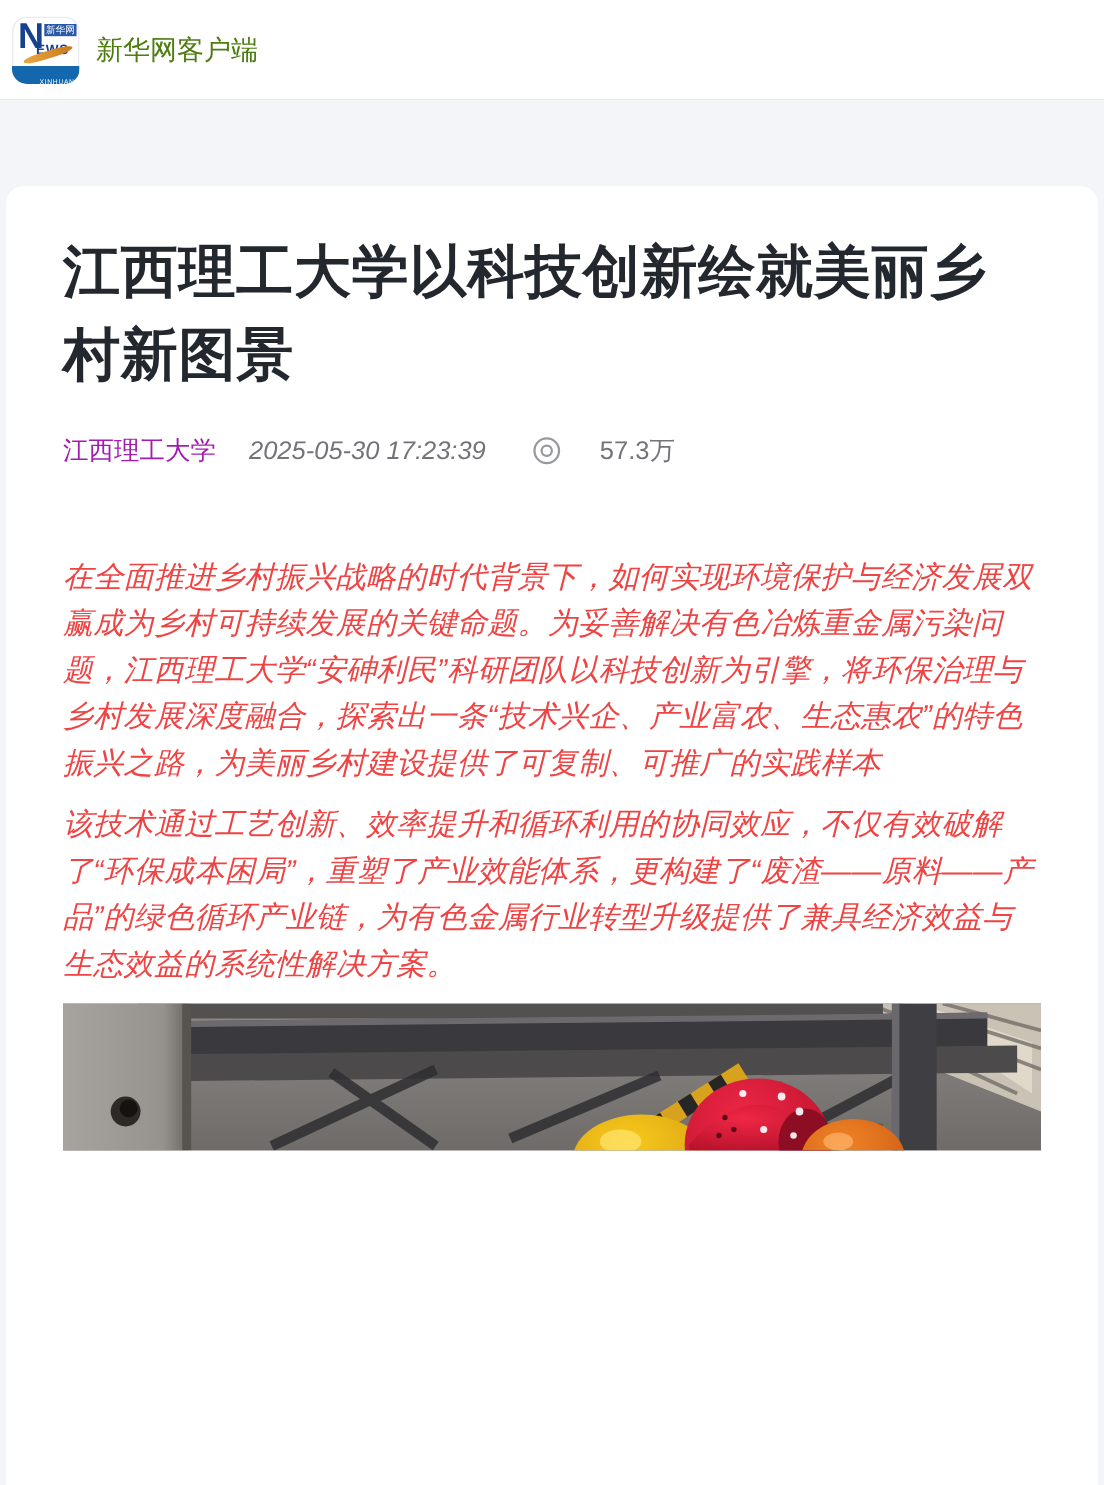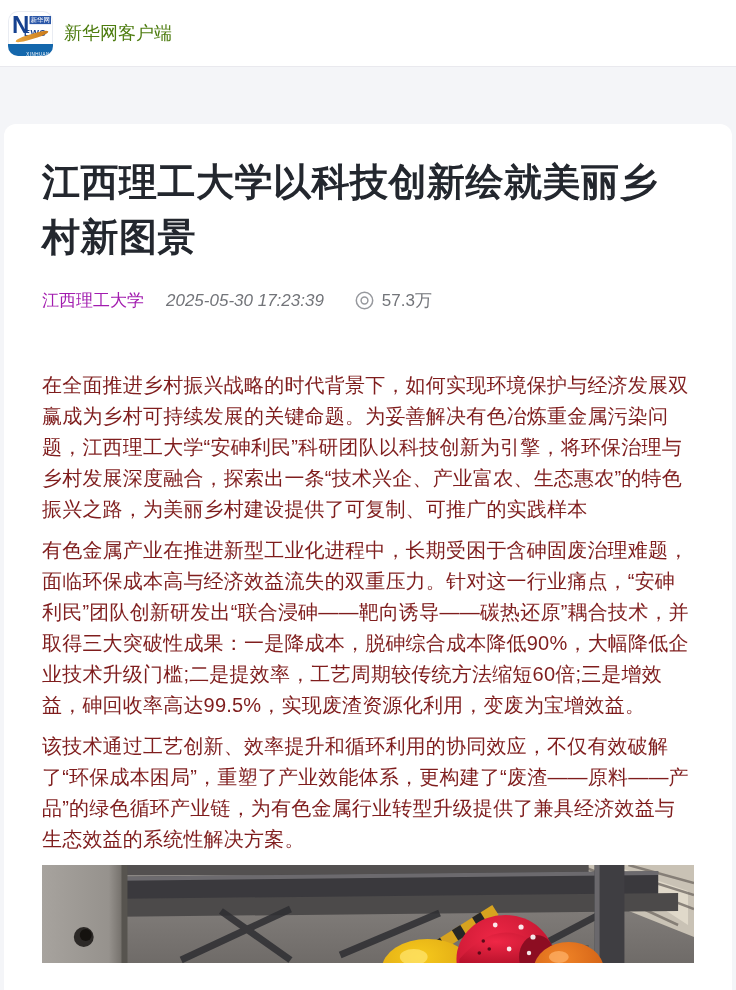--- a/index.html
+++ b/index.html
@@ -26,26 +26,26 @@
   
   .strip { height:41px; background:#f4f5f8; }
 
   
   .card { margin:16px 4px; background:#ffffff; border-radius:12px 12px 0 0;
           min-height:882px; padding:31px 38px 0 38px; }
   h1.title { font-size:38px; line-height:55px; font-weight:700; color:#23272e; letter-spacing:.5px; }
   .byline { display:flex; align-items:center; margin-top:24px; font-size:17px; color:#6e7075; }
   .byline .source { color:#a21caf; }
   .byline .time { margin-left:22px; color:#727479;font-style:italic; }
-  .views { margin-left:30px; display:flex; align-items:center; gap:7px; color:#727479; }
+  .views { margin-left:30px; display:flex; align-items:center; gap:25px; color:#727479; }
   .views svg { display:block; }
 
   .article { margin-top:58px; }
-  .article p { font-size:20px; line-height:31px; color:#7f1d1d; letter-spacing:.2px;
-               margin:0 0 10px 0; word-break:break-all; }
+  .article p { font-size:20px; line-height:31px; color:#ef4444; letter-spacing:.2px;
+               margin:0 0 10px 0; word-break:break-all;font-style:italic; }
   figure.photo { margin:0; width:100%; height:98px; overflow:hidden; background:#8a8683; }
   figure.photo svg { display:block; width:100%; height:100%; }
 </style>
 </head>
 <body>
 
 <div class="page">
 
   <header class="header">
     <div class="logo">
@@ -70,21 +70,20 @@
         <svg width="21" height="21" viewBox="0 0 21 21">
           <circle cx="10.5" cy="10.5" r="8.2" fill="none" stroke="#97999e" stroke-width="1.5"></circle>
           <circle cx="10.5" cy="10.5" r="3.4" fill="none" stroke="#97999e" stroke-width="1.5"></circle>
         </svg>
         <span>57.3万</span>
       </span>
     </div>
 
     <div class="article">
       <p>在全面推进乡村振兴战略的时代背景下，如何实现环境保护与经济发展双赢成为乡村可持续发展的关键命题。为妥善解决有色冶炼重金属污染问题，江西理工大学“安砷利民”科研团队以科技创新为引擎，将环保治理与乡村发展深度融合，探索出一条“技术兴企、产业富农、生态惠农”的特色振兴之路，为美丽乡村建设提供了可复制、可推广的实践样本</p>
-      <p>有色金属产业在推进新型工业化进程中，长期受困于含砷固废治理难题，面临环保成本高与经济效益流失的双重压力。针对这一行业痛点，“安砷利民”团队创新研发出“联合浸砷——靶向诱导——碳热还原”耦合技术，并取得三大突破性成果：一是降成本，脱砷综合成本降低90%，大幅降低企业技术升级门槛;二是提效率，工艺周期较传统方法缩短60倍;三是增效益，砷回收率高达99.5%，实现废渣资源化利用，变废为宝增效益。</p>
       <p>该技术通过工艺创新、效率提升和循环利用的协同效应，不仅有效破解了“环保成本困局”，重塑了产业效能体系，更构建了“废渣——原料——产品”的绿色循环产业链，为有色金属行业转型升级提供了兼具经济效益与生态效益的系统性解决方案。</p>
 
       <figure class="photo">
         <svg viewBox="0 0 656 98" preserveAspectRatio="none">
           <defs>
             <linearGradient id="gBase" x1="0" y1="0" x2="0" y2="1">
               <stop offset="0" stop-color="#8d8986"></stop>
                 <stop offset="1" stop-color="#6f6b68"></stop>
             </linearGradient>
             <linearGradient id="gPillar" x1="0" y1="0" x2="1" y2="0">

